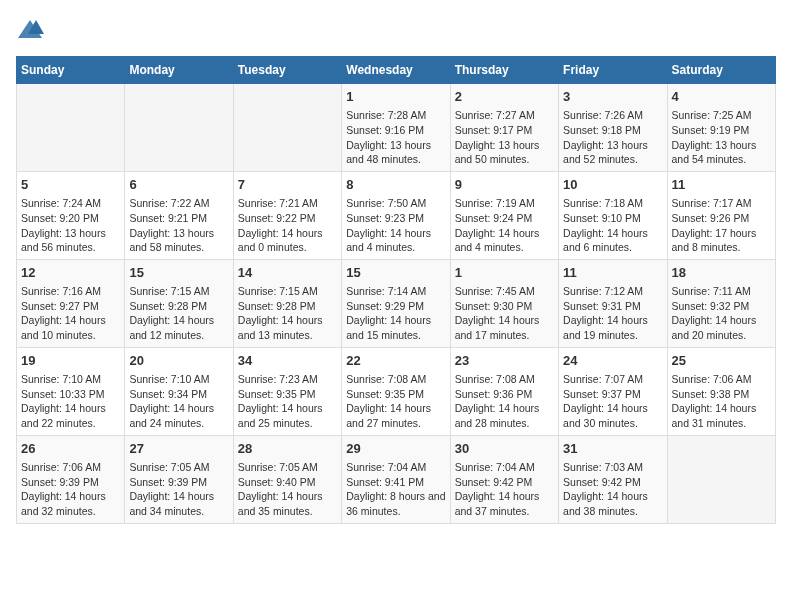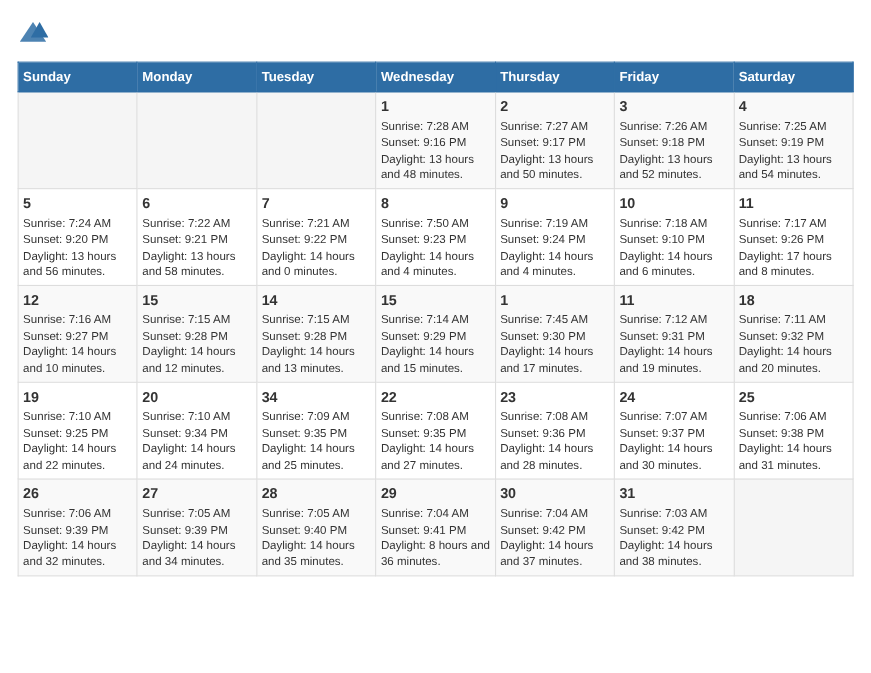--- a/index.html
+++ b/index.html
@@ -240,32 +240,32 @@
           <span class="day-number">18</span>
           <div class="day-info">Sunrise: 7:11 AM</div>
           <div class="day-info">Sunset: 9:32 PM</div>
           <div class="day-info">Daylight: 14 hours and 20 minutes.</div>
         </td>
       </tr>
       <tr>
         <td>
           <span class="day-number">19</span>
           <div class="day-info">Sunrise: 7:10 AM</div>
-          <div class="day-info">Sunset: 9:25 PM</div>
+          <div class="day-info">Sunset: 10:33 PM</div>
           <div class="day-info">Daylight: 14 hours and 22 minutes.</div>
         </td>
         <td>
           <span class="day-number">20</span>
           <div class="day-info">Sunrise: 7:10 AM</div>
           <div class="day-info">Sunset: 9:34 PM</div>
           <div class="day-info">Daylight: 14 hours and 24 minutes.</div>
         </td>
         <td>
           <span class="day-number">34</span>
-          <div class="day-info">Sunrise: 7:09 AM</div>
+          <div class="day-info">Sunrise: 7:23 AM</div>
           <div class="day-info">Sunset: 9:35 PM</div>
           <div class="day-info">Daylight: 14 hours and 25 minutes.</div>
         </td>
         <td>
           <span class="day-number">22</span>
           <div class="day-info">Sunrise: 7:08 AM</div>
           <div class="day-info">Sunset: 9:35 PM</div>
           <div class="day-info">Daylight: 14 hours and 27 minutes.</div>
         </td>
         <td>

